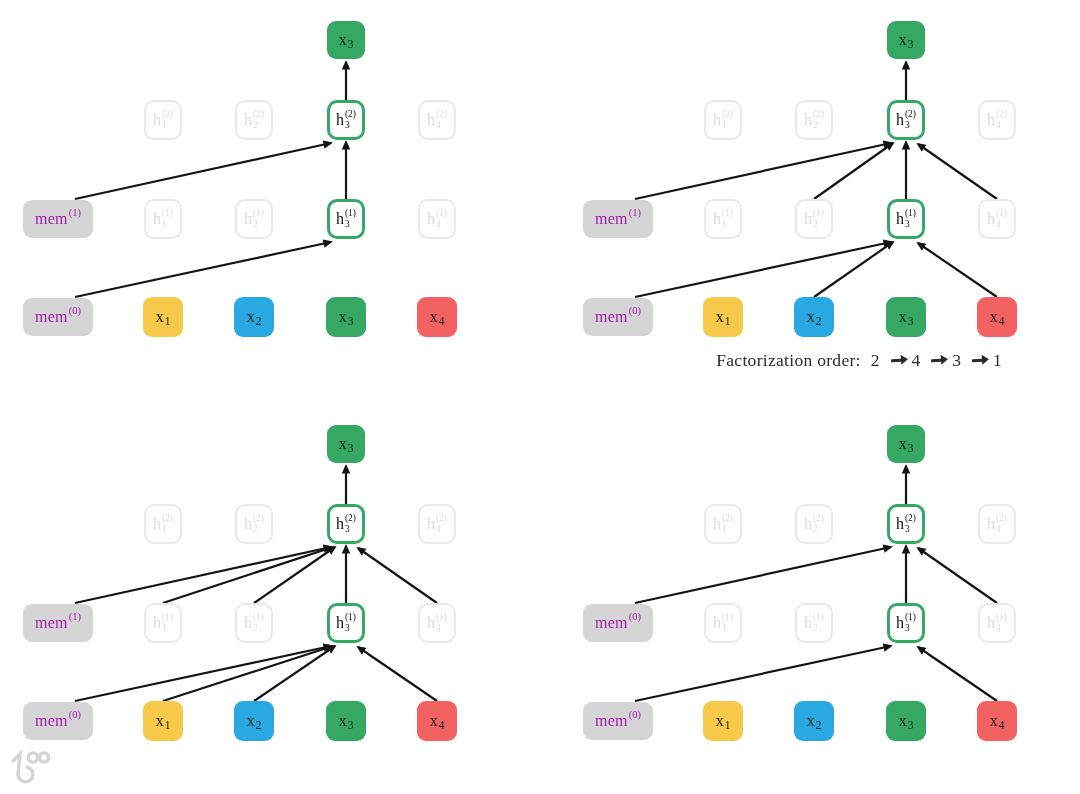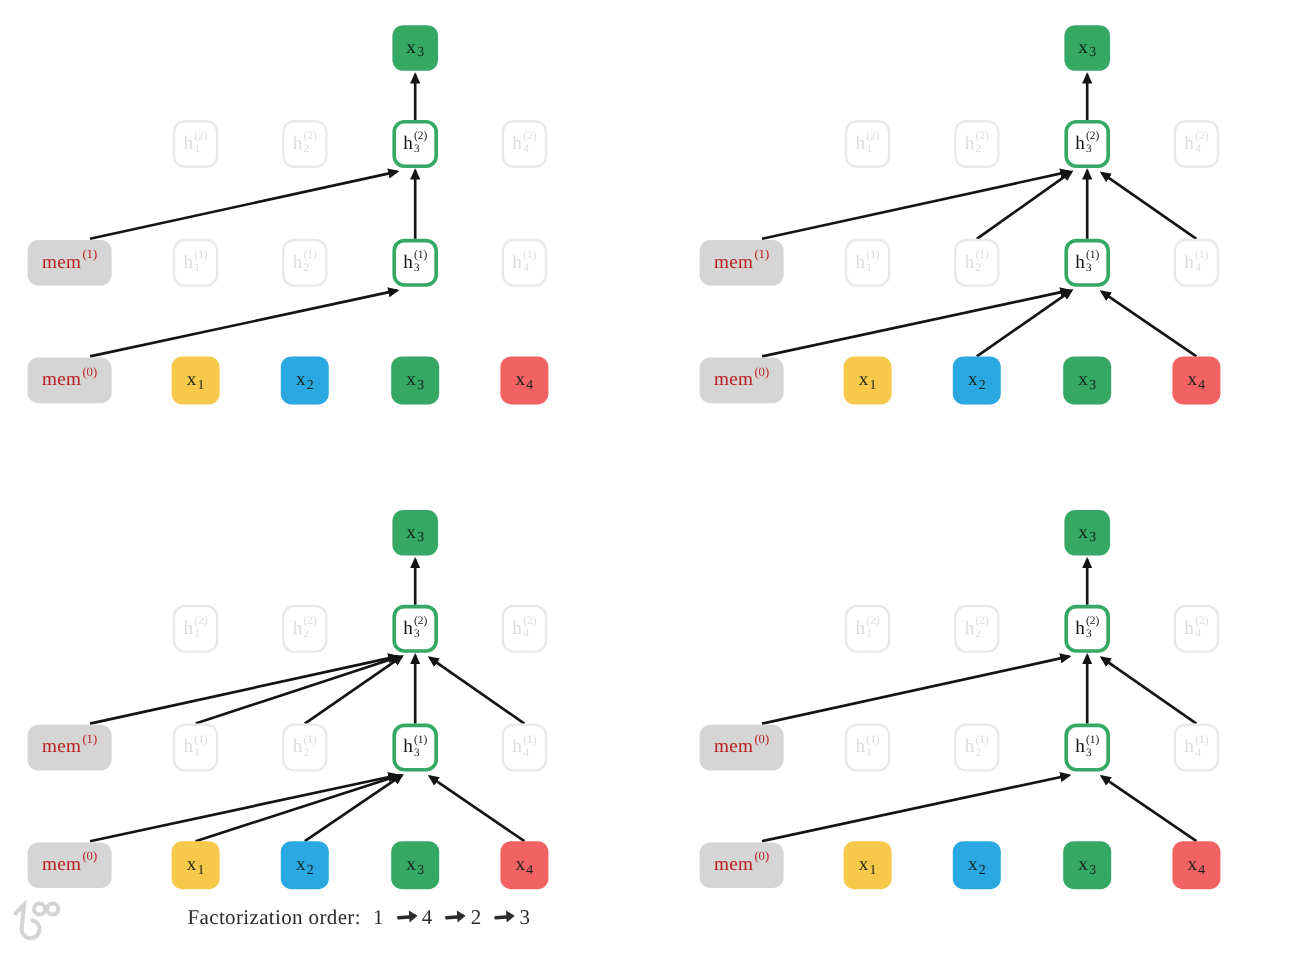--- a/index.html
+++ b/index.html
@@ -4,21 +4,21 @@
 <style>
   html,body{margin:0;padding:0;background:#fff;}
   #fig{position:relative;width:1080px;height:794px;background:#fff;overflow:hidden;
        font-family:"Liberation Serif","DejaVu Serif",serif;}
   .panel{position:absolute;width:540px;height:397px;}
   .arrows{position:absolute;left:0;top:0;}
   .node{position:absolute;display:flex;align-items:center;justify-content:center;
         border-radius:9px;box-sizing:border-box;}
   .h-node{width:38px;height:40px;background:#fff;border:2px solid #e9e9e9;color:#dcdcdc;border-radius:10px;}
   .h-node.active{border:3px solid #35a864;color:#161616;}
-  .mem-node{width:70px;height:38px;background:#d5d5d5;color:#b91c1c;}
+  .mem-node{width:70px;height:38px;background:#d5d5d5;color:#a21caf;}
   .x-node{width:40px;height:40px;color:#17201a;}
   .out-node{width:38px;height:38px;color:#102016;}
   .nl{display:inline-flex;align-items:center;line-height:1;}
   .base{font-size:16px;}
   .mem-node .base{font-size:16px;letter-spacing:.2px;}
   .stack{display:inline-flex;flex-direction:column;align-items:flex-start;margin-left:1px;}
   .stack .sup,.stack .sub{font-size:9.5px;line-height:1.12;}
   .memsup{font-size:10.5px;vertical-align:6px;margin-left:1px;position:relative;top:-6px;}
   .xsub{font-size:11.5px;position:relative;top:5px;margin-left:1px;}
   .caption{position:absolute;left:90px;width:420px;top:350px;text-align:center;
@@ -292,20 +292,23 @@
               <span class="xsub">3</span>
             </span>
           </div>
           <div class="node x-node" style="left: 417px; top: 297px; background: rgb(242, 98, 98);">
             <span class="nl">
               <span class="base">x</span>
               <span class="xsub">4</span>
             </span>
           </div>
         </div>
+    <div class="caption">
+      <span class="cap-prefix">Factorization order:</span><span class="cap-seq"><span class="cap-num">2</span><span class="cap-arrow"></span><span class="cap-num">4</span><span class="cap-arrow"></span><span class="cap-num">3</span><span class="cap-arrow"></span><span class="cap-num">1</span></span>
+    </div>
   </div>
       <div class="panel" style="left: 0px; top: 404px;">
     <svg class="arrows" width="540" height="397">
           <defs>
             <marker id="ah2" viewBox="0 0 10 9" refX="8" refY="4.5" markerWidth="9.5" markerHeight="8.5" markerUnits="userSpaceOnUse" orient="auto">
       <path d="M0,0 L10,4.5 L0,9 Z" fill="#141414"></path>
             </marker>
           </defs>
           <line x1="346" y1="100" x2="346" y2="62" stroke="#141414" stroke-width="2.2" marker-end="url(#ah2)"></line>
           <line x1="75" y1="199" x2="331" y2="143" stroke="#141414" stroke-width="2.2" marker-end="url(#ah2)"></line>
@@ -427,23 +430,20 @@
               <span class="xsub">3</span>
             </span>
           </div>
           <div class="node x-node" style="left: 417px; top: 297px; background: rgb(242, 98, 98);">
             <span class="nl">
               <span class="base">x</span>
               <span class="xsub">4</span>
             </span>
           </div>
         </div>
-    <div class="caption">
-      <span class="cap-prefix">Factorization order:</span><span class="cap-seq"><span class="cap-num">1</span><span class="cap-arrow"></span><span class="cap-num">4</span><span class="cap-arrow"></span><span class="cap-num">2</span><span class="cap-arrow"></span><span class="cap-num">3</span></span>
-    </div>
   </div>
       <div class="panel" style="left: 560px; top: 404px;">
     <svg class="arrows" width="540" height="397">
           <defs>
             <marker id="ah3" viewBox="0 0 10 9" refX="8" refY="4.5" markerWidth="9.5" markerHeight="8.5" markerUnits="userSpaceOnUse" orient="auto">
       <path d="M0,0 L10,4.5 L0,9 Z" fill="#141414"></path>
             </marker>
           </defs>
           <line x1="346" y1="100" x2="346" y2="62" stroke="#141414" stroke-width="2.2" marker-end="url(#ah3)"></line>
           <line x1="75" y1="199" x2="331" y2="143" stroke="#141414" stroke-width="2.2" marker-end="url(#ah3)"></line>

